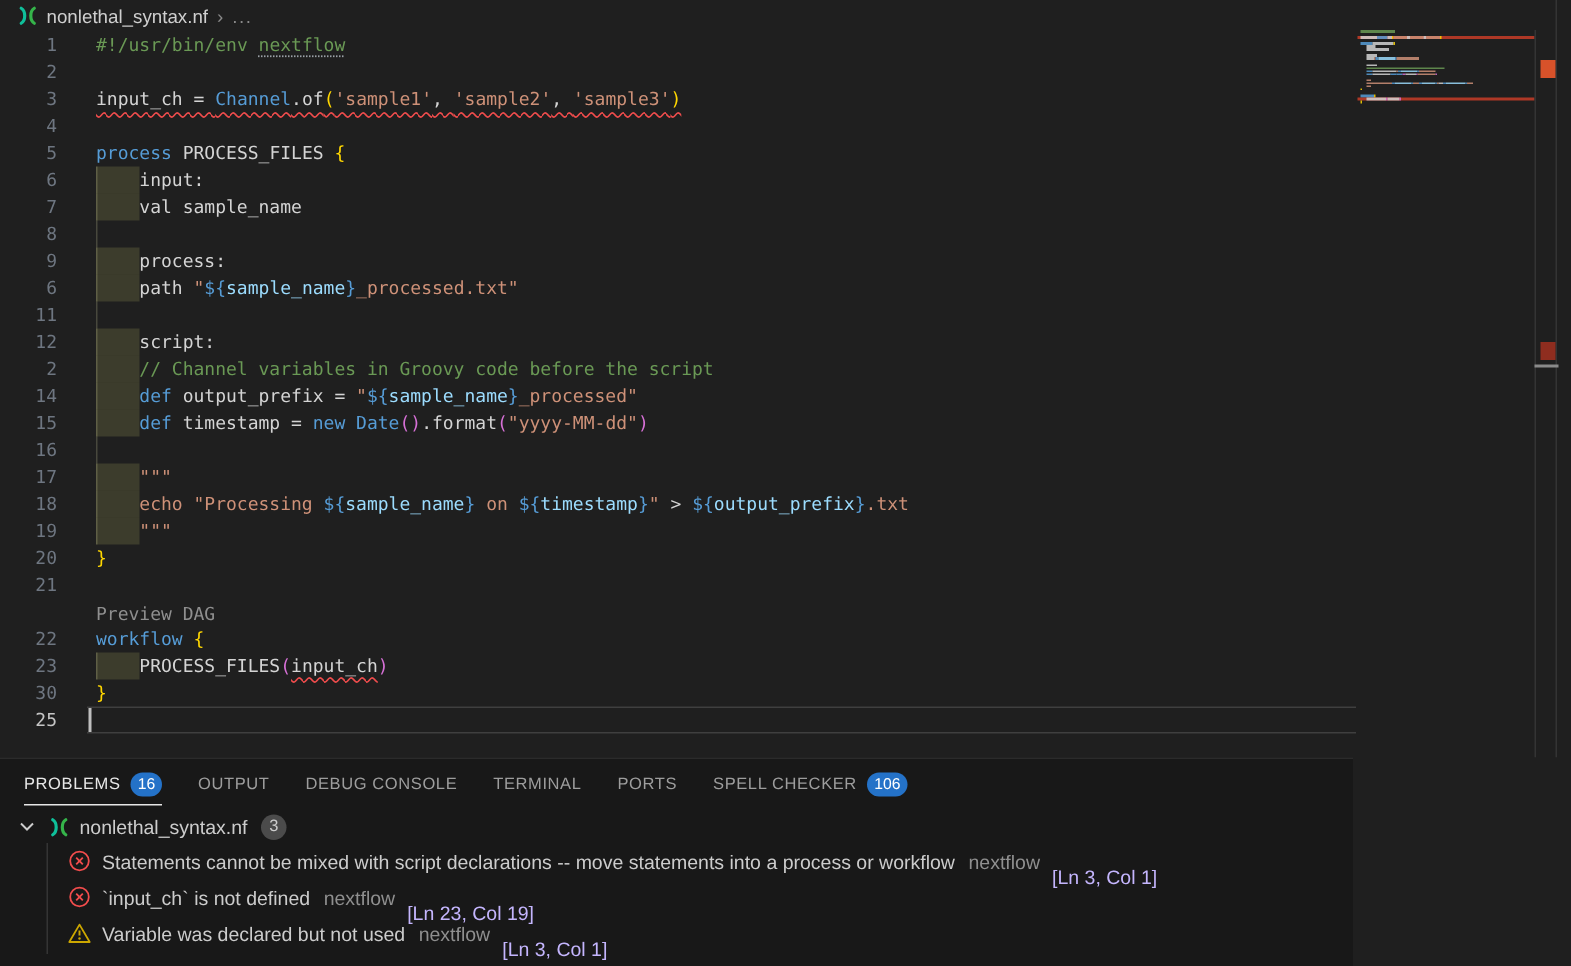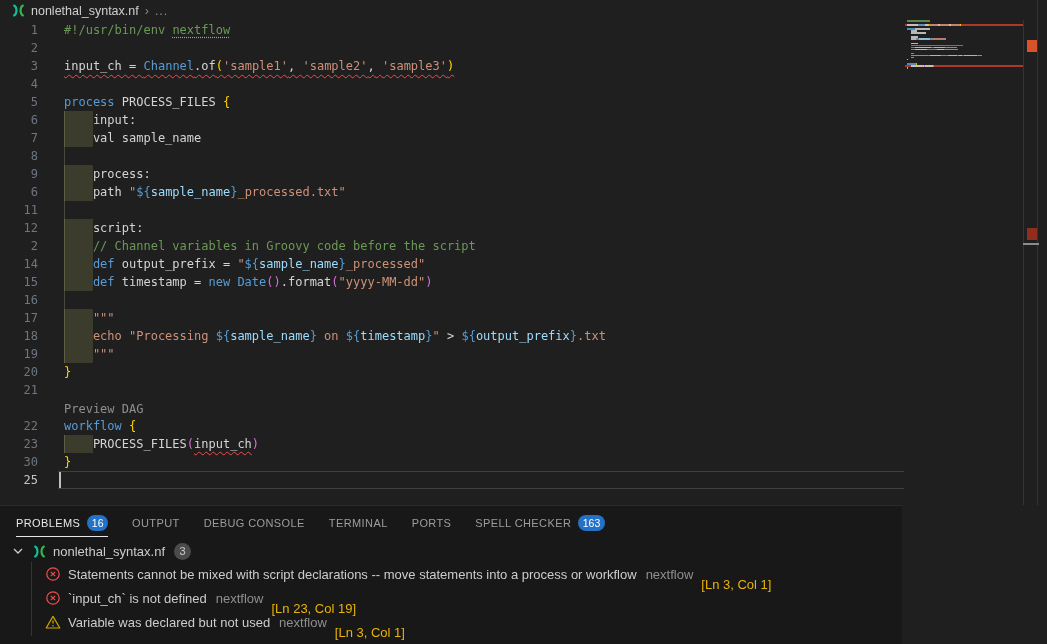--- a/index.html
+++ b/index.html
@@ -67,21 +67,21 @@
   .tab .badge{background:var(--badge);color:#fff;font-size:10.5px;letter-spacing:0;
        min-width:16px;height:16px;border-radius:9px;display:flex;align-items:center;
        justify-content:center;padding:0 4.5px;}
   .file-row{display:flex;align-items:center;height:22px;padding-left:10px;}
   .file-row .fname{color:#cccccc;font-size:13px;margin-left:6px;}
   .count-badge{margin-left:9px;width:17px;height:17px;border-radius:50%;background:#4b4b4b;
        color:#cccccc;font-size:11px;display:flex;align-items:center;justify-content:center;}
   .prob-row{display:flex;align-items:center;height:24px;padding-left:45px;font-size:13px;}
   .prob-row .msg{color:#cccccc;margin-left:7px;}
   .prob-row .src{color:#8f8f8f;margin-left:9px;}
-  .prob-row .loc{color:#eab308;margin-left:8px;margin-top:20px;}
+  .prob-row .loc{color:#c4b5fd;margin-left:8px;margin-top:20px;}
   .tree-guide{position:absolute;left:31px;top:56px;height:74px;width:1px;background:#343434;}
   svg{display:block;}
 </style>
 </head>
 <body>
 
 <div class="breadcrumb">
   <span>
     <svg width="15" height="15" viewBox="0 0 24 24">
       <path d="M5 4 C10 7 10 17 5 20" fill="none" stroke="#0fbf9a" stroke-width="3.4" stroke-linecap="round"></path>
@@ -215,21 +215,21 @@
         <span>DEBUG CONSOLE</span>
       </div>
       <div class="tab">
         <span>TERMINAL</span>
       </div>
       <div class="tab">
         <span>PORTS</span>
       </div>
       <div class="tab">
         <span>SPELL CHECKER</span>
-        <span class="badge">163</span>
+        <span class="badge">106</span>
       </div>
     </div>
   <div class="file-row">
     <span>
       <svg width="16" height="16" viewBox="0 0 16 16">
           <path d="M4 6l4 4 4-4" fill="none" stroke="#cccccc" stroke-width="1.3"></path>
         </svg>
     </span>
     <span style="margin-left:6px;">
       <svg width="15" height="15" viewBox="0 0 24 24">

